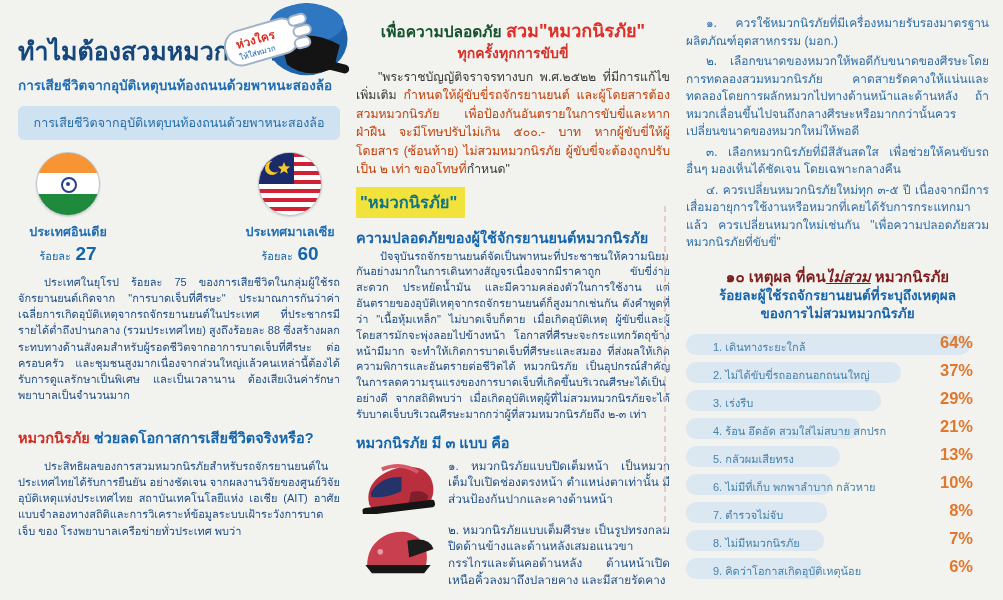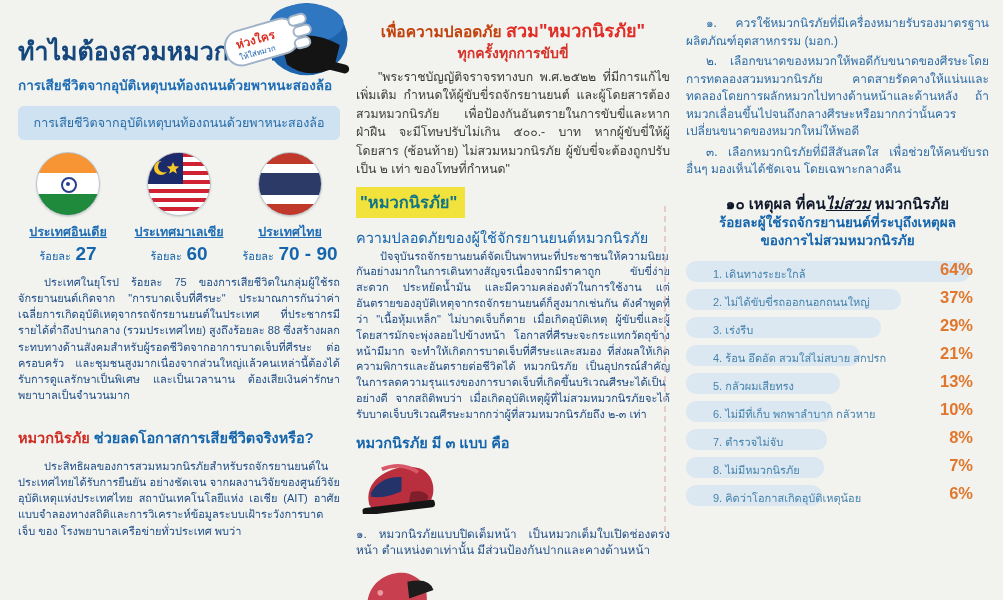--- a/index.html
+++ b/index.html
@@ -29,57 +29,57 @@
   .flag{position:relative;width:62px;height:62px;margin:0 auto;border-radius:50%;
     overflow:hidden;border:1px solid #b9c4cc;box-shadow:0 1px 2px rgba(0,0,0,.15);}
   .flag-india{background:linear-gradient(180deg,#f79433 0 33%,#ffffff 33% 66%,#1f8a3c 66% 100%);}
   .chakra{position:absolute;left:50%;top:50%;width:12px;height:12px;margin:-7px 0 0 -7px;
     border:2px solid #2a3f8f;border-radius:50%;}
   .chakra-dot{position:absolute;left:50%;top:50%;width:4px;height:4px;margin:-2px 0 0 -2px;
     background:#2a3f8f;border-radius:50%;}
   .flag-malaysia{background:repeating-linear-gradient(180deg,#cf2334 0 4.5px,#ffffff 4.5px 9px);}
   .canton{position:absolute;left:0;top:0;width:56%;height:50%;background:#1b2a6b;}
   .flag-thailand{background:linear-gradient(180deg,#c0392b 0 17%,#ffffff 17% 33%,#2b3a67 33% 67%,#ffffff 67% 83%,#c0392b 83% 100%);}
-  .flag-name{font-size:12.5px;color:#1e6db5;font-weight:bold;margin-top:6px;text-decoration:underline;}
+  .flag-name{font-size:12.5px;color:#1e6db5;font-weight:bold;margin-top:6px;}
   .flag-pct{margin-top:1px;color:#1565ad;}
   .flag-pct .rl{font-size:11px;}
   .flag-pct .num{font-size:19px;font-weight:bold;}
 
   .para{font-size:11px;line-height:1.48;color:#1f4e87;text-align:justify;
     text-indent:26px;margin-top:9px;}
   .q-heading{margin-top:22px;font-size:14.5px;font-weight:bold;}
   .q-heading .red{color:#cf2c24;}
   .q-heading .blue{color:#1565ad;}
 
   .infobox{margin-top:10px;padding:2px 2px 0 2px;}
 
   
   .m-heading{text-align:center;margin-top:8px;line-height:1.25;}
-  .m-heading .p1{font-size:15.5px;font-weight:bold;color:#c2410c;}
+  .m-heading .p1{font-size:15.5px;font-weight:bold;color:#14532d;}
   .m-heading .p2{font-size:18px;font-weight:bold;color:#e02e26;}
   .m-heading .l2{font-size:14px;font-weight:bold;color:#d53129;margin-top:2px;}
   .law{font-size:12.3px;line-height:1.5;text-align:justify;text-indent:22px;margin-top:6px;}
   .law .blk{color:#3a3a3a;}
-  .law .red{color:#404040;}
+  .law .red{color:#c2410c;}
   .highlight-chip{display:inline-block;background:#f2e23c;color:#0f7487;
     font-weight:bold;font-size:16.5px;padding:2px 8px 3px 4px;margin-top:8px;}
-  .m-safety-h{font-size:14.5px;font-weight:normal;color:#1565ad;margin-top:8px;}
+  .m-safety-h{font-size:14.5px;font-weight:bold;color:#1565ad;margin-top:8px;}
   .m-safety-p{font-size:11px;line-height:1.44;color:#1f4e87;text-align:justify;
     text-indent:24px;}
   .m-types-h{font-size:14.5px;font-weight:bold;color:#1565ad;margin-top:8px;}
-  .type-row{display:flex;gap:8px;margin-top:4px;align-items:flex-start;flex-direction:column;}
+  .type-row{display:flex;gap:8px;margin-top:4px;align-items:flex-start;}
   .type-img{width:84px;flex:0 0 auto;}
   .type-text{font-size:11.8px;line-height:1.42;color:#1f4e87;text-align:justify;}
 
   
   .r-heading{font-size:15px;font-weight:bold;color:#1565ad;margin-top:14px;}
   .tip{font-size:11.9px;line-height:1.47;color:#2d6ca6;text-align:justify;
     text-indent:20px;margin-top:3px;}
   .reasons-title{text-align:center;margin-top:14px;line-height:1.35;}
-  .reasons-title .r1{font-size:15px;font-weight:bold;color:#0f172a;}
+  .reasons-title .r1{font-size:15px;font-weight:bold;color:#7f1d1d;}
   .reasons-title .ul{text-decoration:underline;font-style:italic;}
   .reasons-title .r2{font-size:13.5px;font-weight:bold;color:#1565ad;display:block;}
   .reasons-list{margin-top:10px;padding-right:2px;}
   .reason-row{position:relative;height:21px;margin-bottom:7px;}
   .reason-bar{height:21px;background:#dbe7f1;border-radius:10px;}
   .reason-label{position:absolute;left:27px;top:4px;font-size:11px;color:#4684ad;white-space:nowrap;}
   .reason-pct{position:absolute;right:14px;top:-1px;font-size:16.5px;font-weight:bold;color:#e0772c;}
 
   .fold-line{position:absolute;left:664px;top:206px;height:326px;width:0;
     border-left:2px dashed #e3c3c3;opacity:.8;}
@@ -132,28 +132,20 @@
             <circle cx="16" cy="13.5" r="6" fill="#1b2a6b"></circle>
             <path d="M25,9 l1.7,4.2 4.5,.3 -3.5,2.9 1.2,4.4 -3.9,-2.5 -3.9,2.5 1.2,-4.4 -3.5,-2.9 4.5,-.3 z" fill="#f7c928"></path>
           </svg>
         </div>
         <div class="flag-name">ประเทศมาเลเซีย</div>
         <div class="flag-pct">
           <span class="rl">ร้อยละ</span>
           <span class="num">60</span>
         </div>
       </div>
-      <div class="flag-item">
-        <div class="flag flag-thailand"></div>
-        <div class="flag-name">ประเทศไทย</div>
-        <div class="flag-pct">
-          <span class="rl">ร้อยละ</span>
-          <span class="num">70 - 90</span>
-        </div>
-      </div>
     </div>
 
     <div class="para">ประเทศในยุโรป ร้อยละ 75 ของการเสียชีวิตในกลุ่มผู้ใช้รถจักรยานยนต์เกิดจาก "การบาดเจ็บที่ศีรษะ" ประมาณการกันว่าค่าเฉลี่ยการเกิดอุบัติเหตุจากรถจักรยานยนต์ในประเทศ ที่ประชากรมีรายได้ต่ำถึงปานกลาง (รวมประเทศไทย) สูงถึงร้อยละ 88 ซึ่งสร้างผลกระทบทางด้านสังคมสำหรับผู้รอดชีวิตจากอาการบาดเจ็บที่ศีรษะ ต่อครอบครัว และชุมชนสูงมากเนื่องจากส่วนใหญ่แล้วคนเหล่านี้ต้องได้รับการดูแลรักษาเป็นพิเศษ และเป็นเวลานาน ต้องเสียเงินค่ารักษาพยาบาลเป็นจำนวนมาก</div>
 
     <div class="q-heading">
       <span class="red">หมวกนิรภัย</span><span class="blue"> ช่วยลดโอกาสการเสียชีวิตจริงหรือ?</span>
     </div>
 
     <div class="para">ประสิทธิผลของการสวมหมวกนิรภัยสำหรับรถจักรยานยนต์ในประเทศไทยได้รับการยืนยัน อย่างชัดเจน จากผลงานวิจัยของศูนย์วิจัยอุบัติเหตุแห่งประเทศไทย สถาบันเทคโนโลยีแห่ง เอเชีย (AIT) อาศัยแบบจำลองทางสถิติและการวิเคราะห์ข้อมูลระบบเฝ้าระวังการบาดเจ็บ ของ โรงพยาบาลเครือข่ายทั่วประเทศ พบว่า</div>
 
@@ -208,20 +200,21 @@
       <div class="type-text">๒. หมวกนิรภัยแบบเต็มศีรษะ เป็นรูปทรงกลมปิดด้านข้างและด้านหลังเสมอแนวขากรรไกรและต้นคอด้านหลัง ด้านหน้าเปิดเหนือคิ้วลงมาถึงปลายคาง และมีสายรัดคาง</div>
     </div>
 
     
   </div>
 
   <div class="col col-right">
     <div class="tip">๑. ควรใช้หมวกนิรภัยที่มีเครื่องหมายรับรองมาตรฐานผลิตภัณฑ์อุตสาหกรรม (มอก.)</div>
     <div class="tip">๒. เลือกขนาดของหมวกให้พอดีกับขนาดของศีรษะโดยการทดลองสวมหมวกนิรภัย คาดสายรัดคางให้แน่นและทดลองโดยการผลักหมวกไปทางด้านหน้าและด้านหลัง ถ้าหมวกเลื่อนขึ้นไปจนถึงกลางศีรษะหรือมากกว่านั้นควรเปลี่ยนขนาดของหมวกใหม่ให้พอดี</div>
     <div class="tip">๓. เลือกหมวกนิรภัยที่มีสีสันสดใส เพื่อช่วยให้คนขับรถอื่นๆ มองเห็นได้ชัดเจน โดยเฉพาะกลางคืน</div>
+    <div class="tip">๔. ควรเปลี่ยนหมวกนิรภัยใหม่ทุก ๓-๕ ปี เนื่องจากมีการเสื่อมอายุการใช้งานหรือหมวกที่เคยได้รับการกระแทกมาแล้ว ควรเปลี่ยนหมวกใหม่เช่นกัน "เพื่อความปลอดภัยสวมหมวกนิรภัยที่ขับขี่"</div>
 
     <div class="reasons-title">
       <span class="r1"><span>๑๐ เหตุผล ที่คน</span><span class="ul">ไม่สวม</span><span> หมวกนิรภัย</span></span>
       <span class="r2">ร้อยละผู้ใช้รถจักรยานยนต์ที่ระบุถึงเหตุผล</span>
       <span class="r2">ของการไม่สวมหมวกนิรภัย</span>
     </div>
 
     <div class="reasons-list">
       <div class="reason-row">
         <div class="reason-bar" style="width: 94.4%;"></div>

